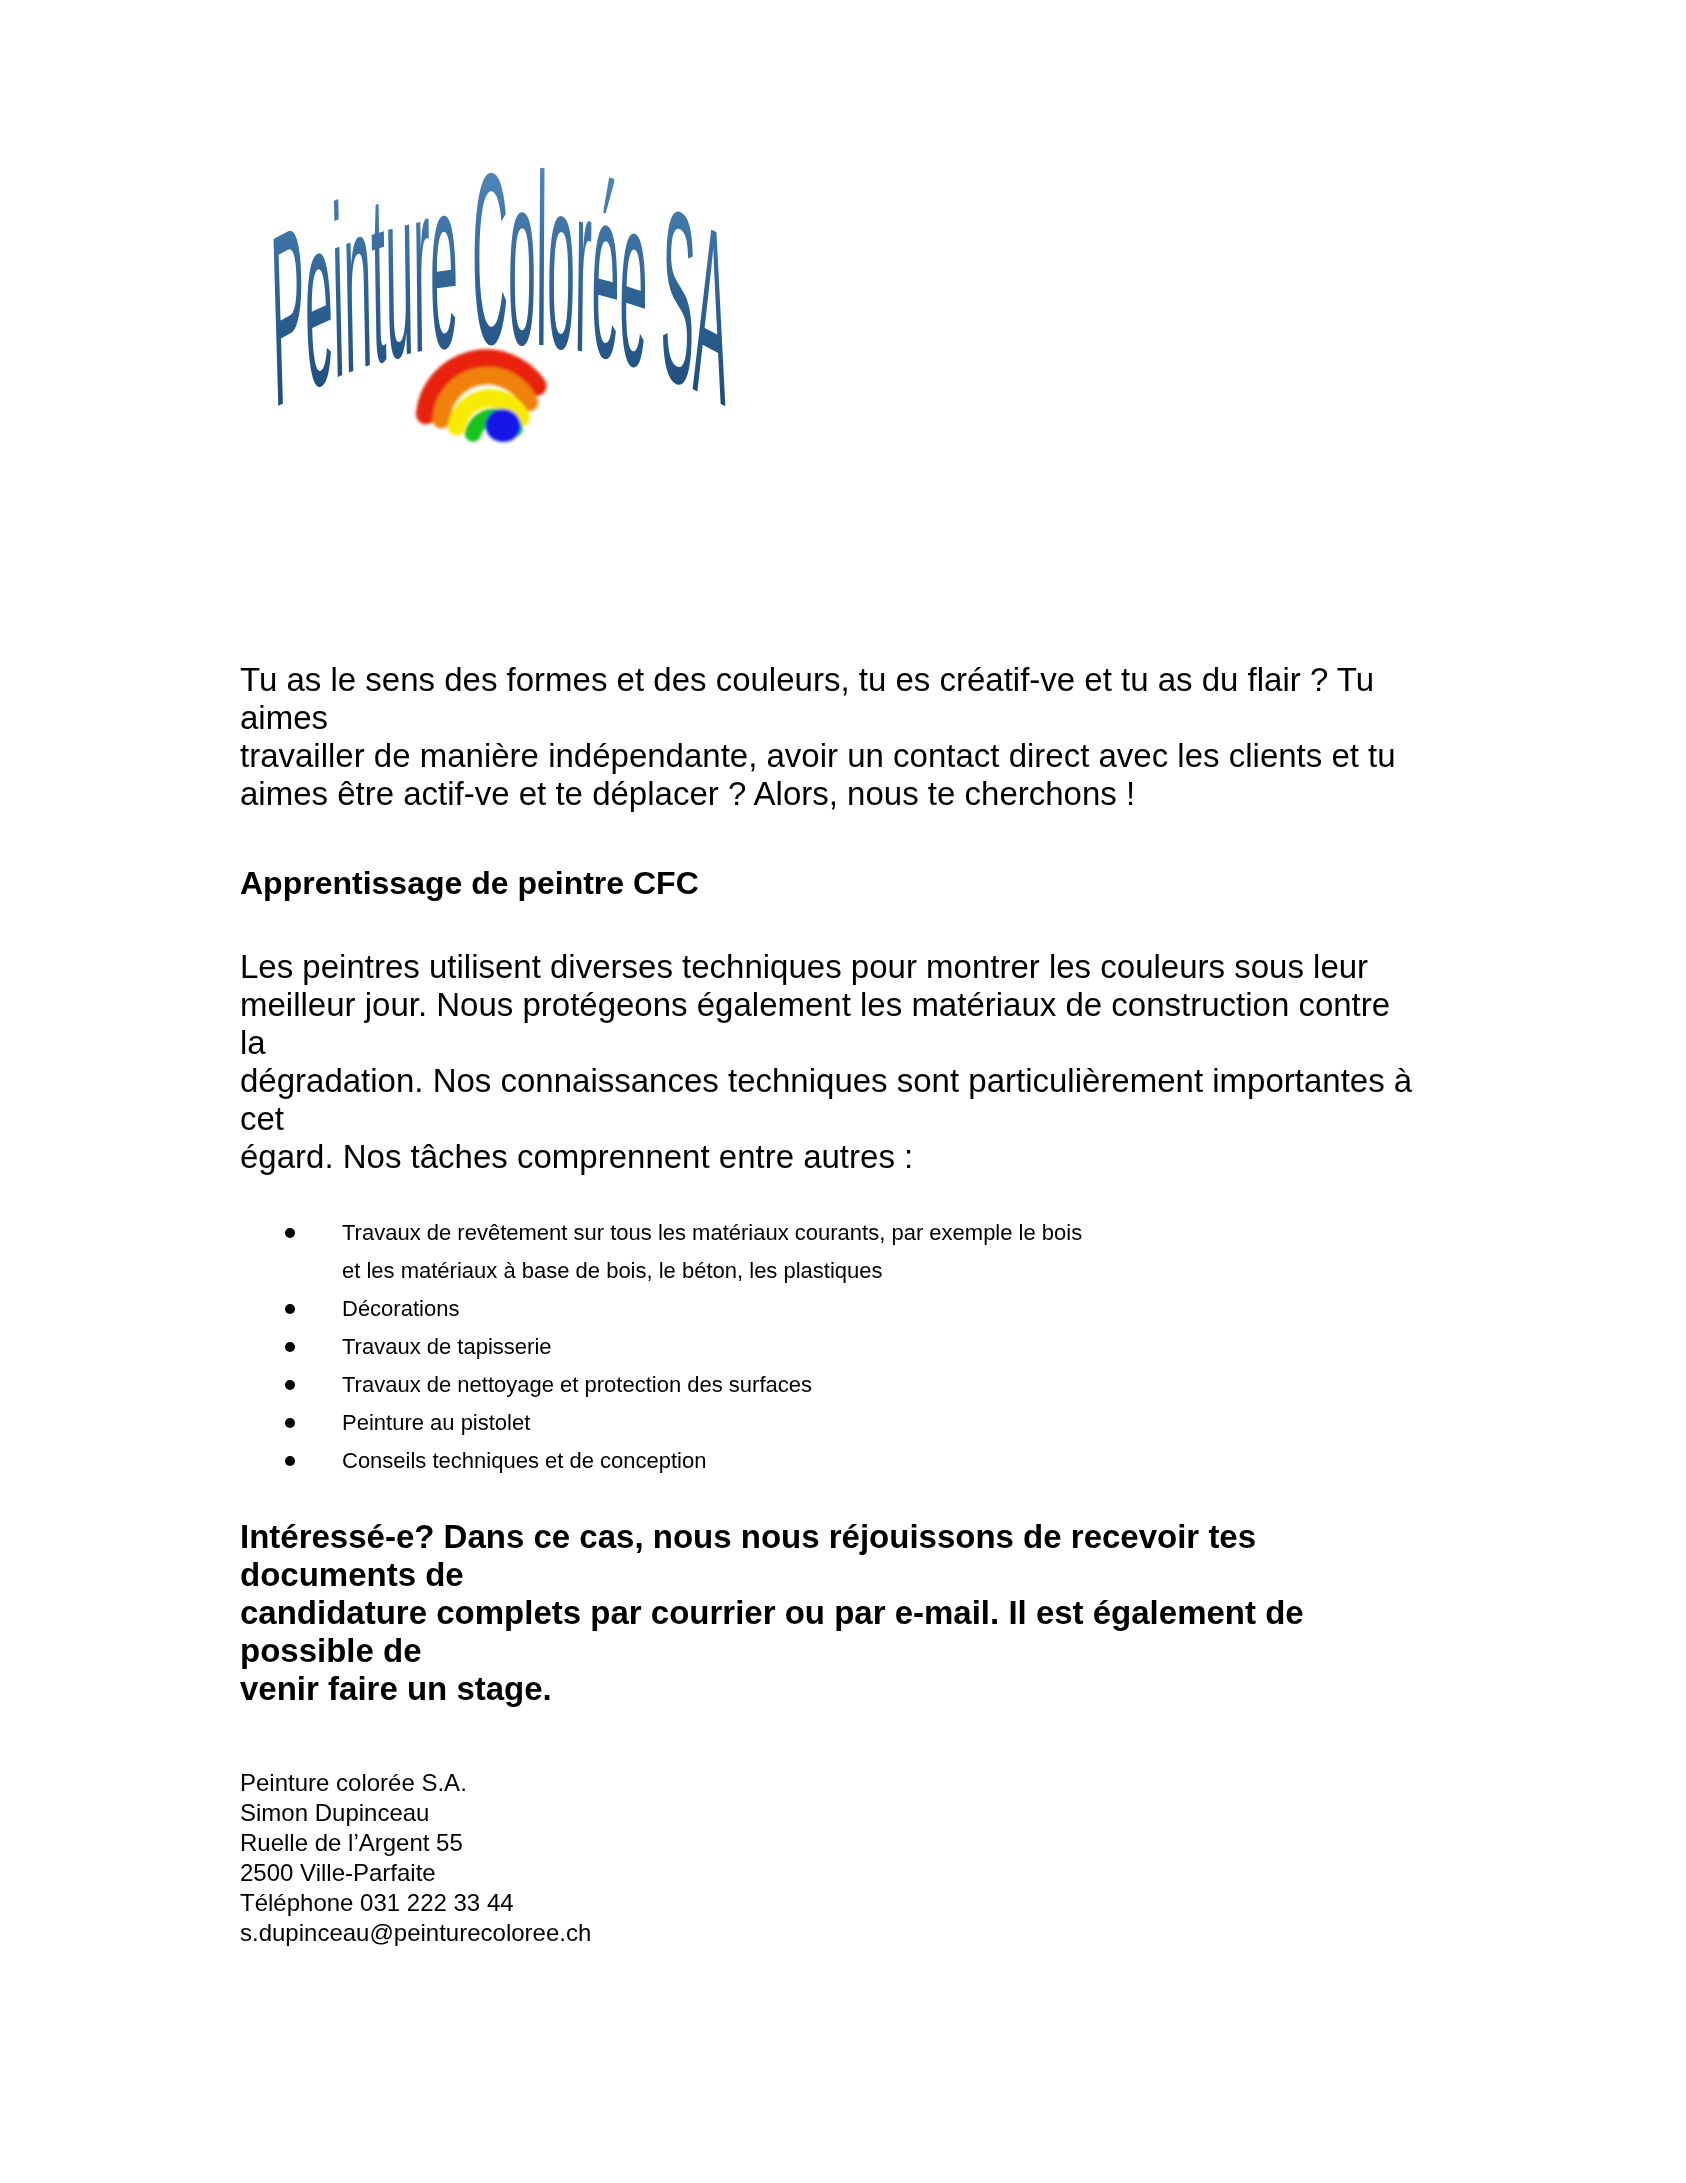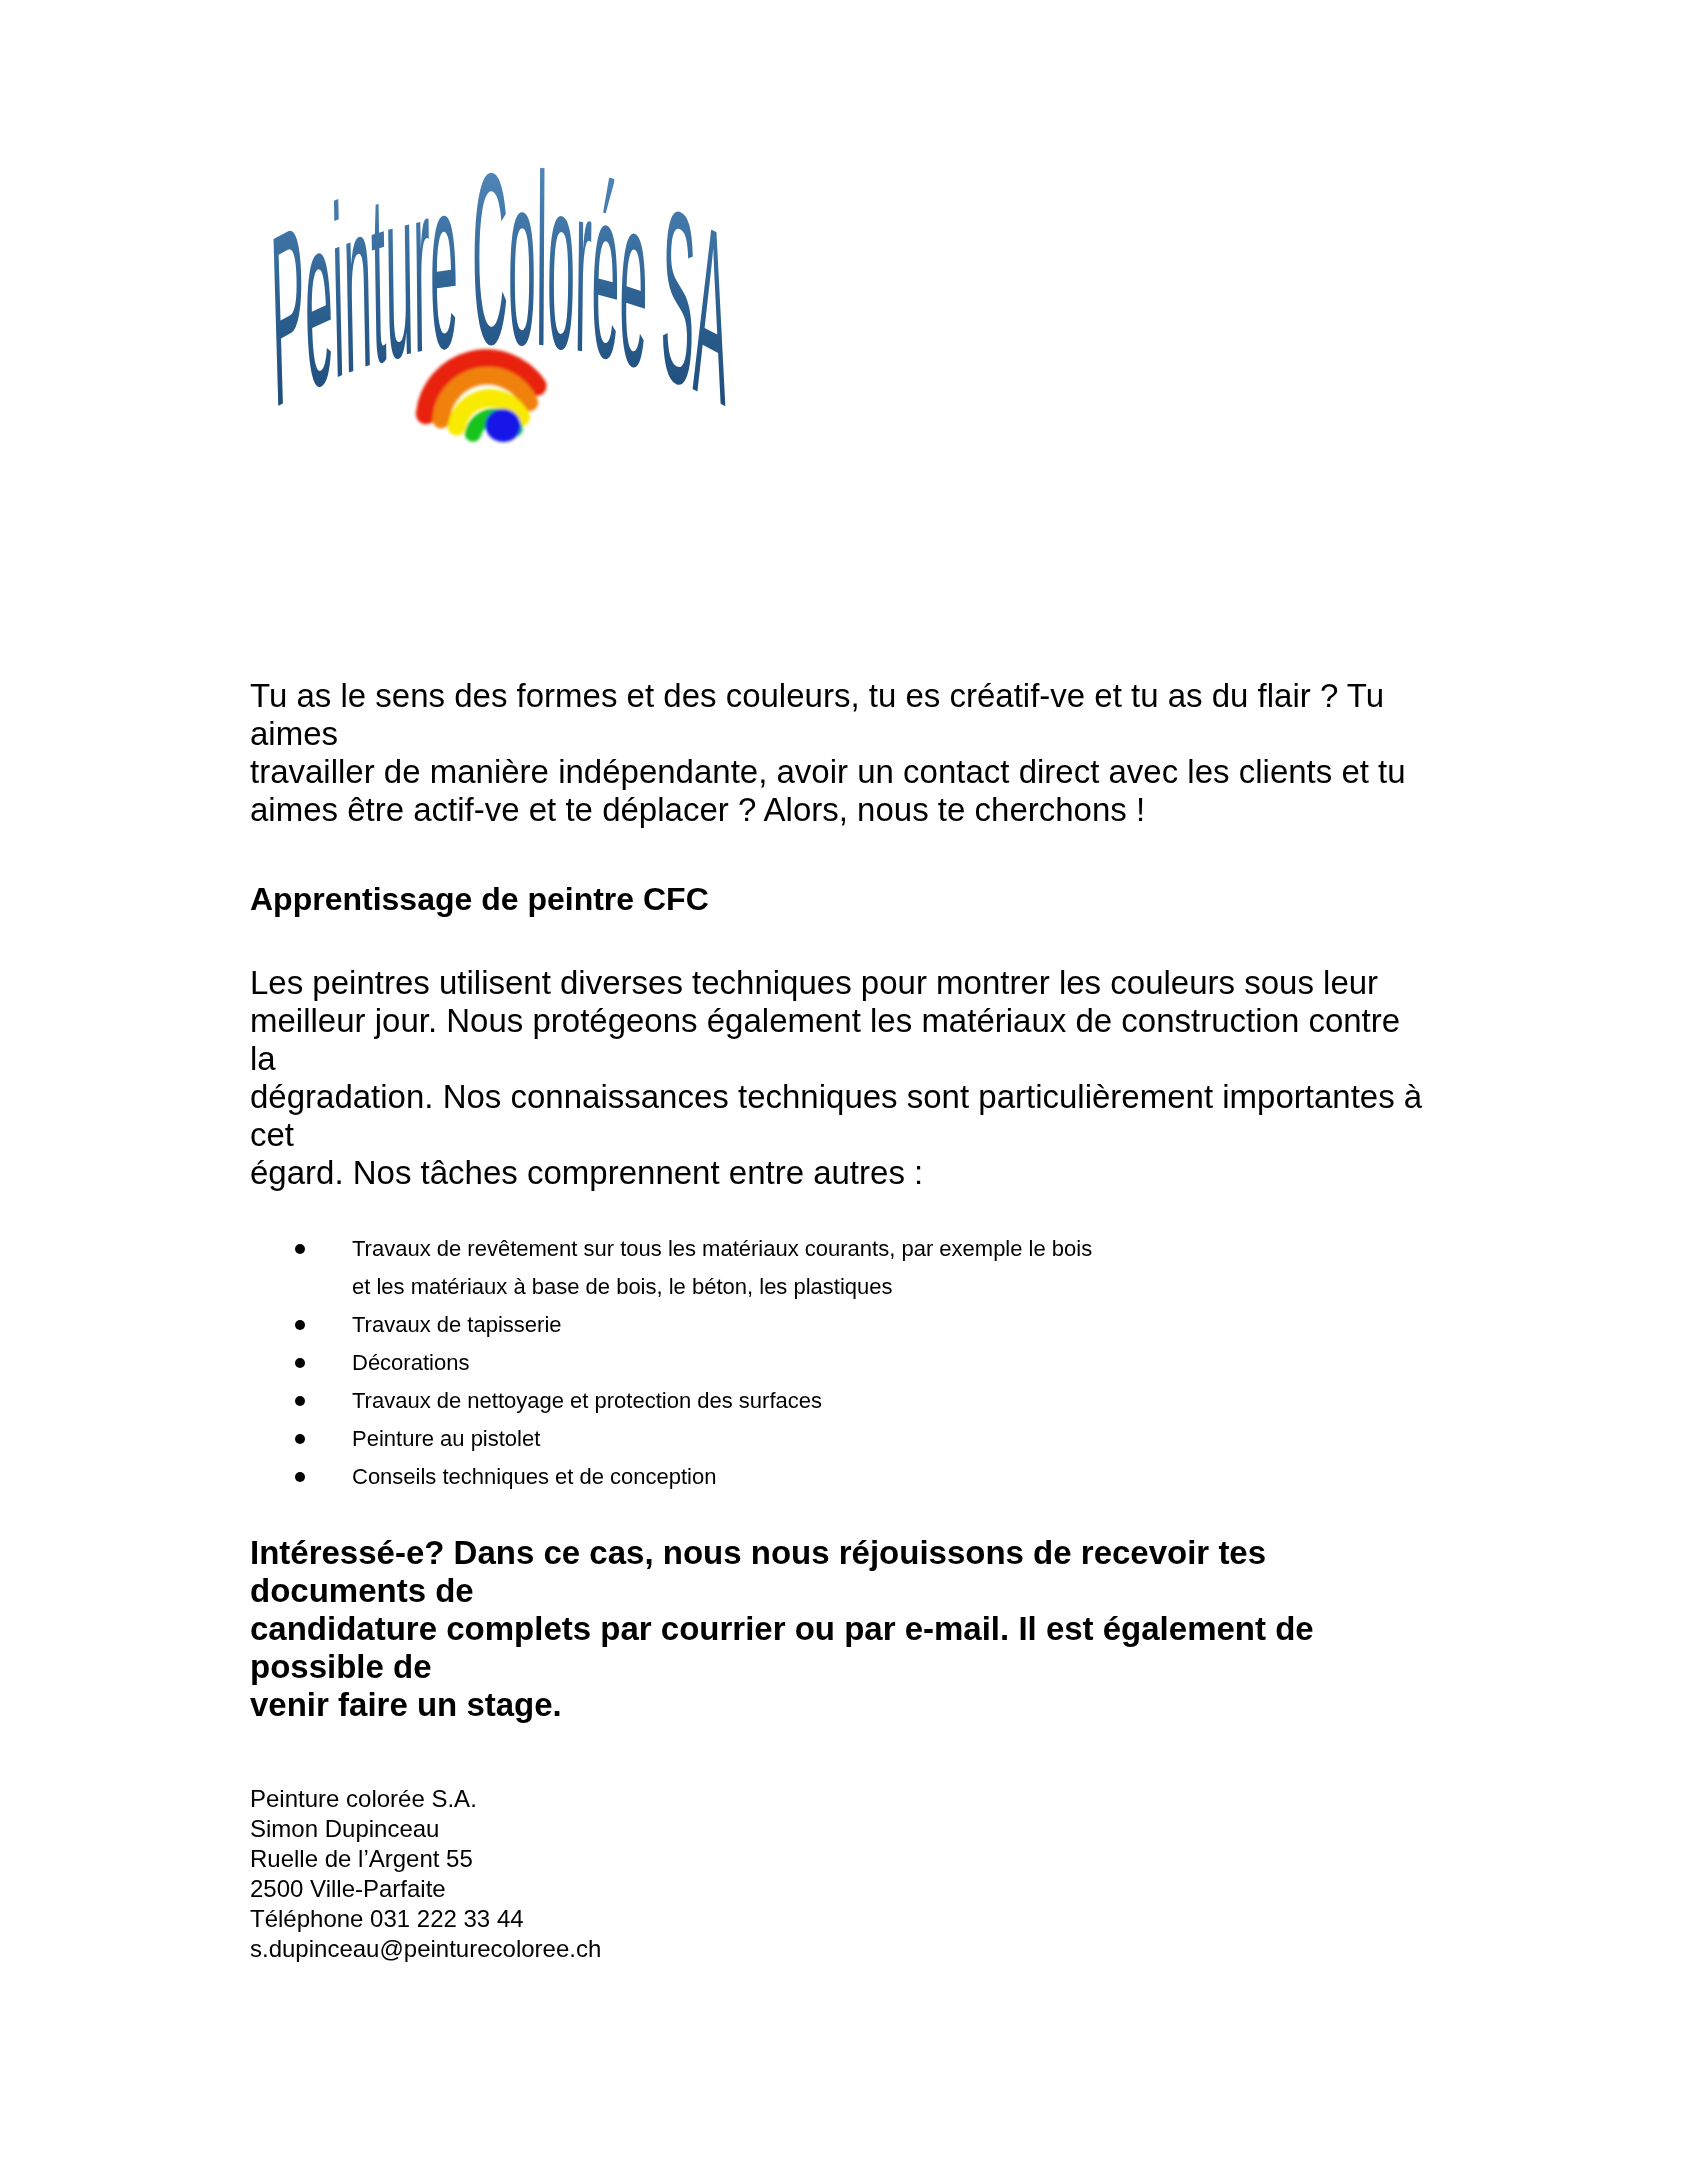--- a/index.html
+++ b/index.html
@@ -12,21 +12,21 @@
     color:#000000;
     overflow:hidden;
   }
   svg { overflow:visible; display:block; }
 
   
   .logo-wrap { position:absolute; left:270px; top:184px; width:463px; height:259px; }
   .rainbow-wrap { position:absolute; left:422px; top:339px; width:122px; height:105px; }
 
   
-  .content { position:absolute; left:250px; top:661px; width:1176px;margin-top:16px; }
+  .content { position:absolute; left:240px; top:661px; width:1176px; }
   .para {
     font-size:33px; line-height:38px;
     margin:0; white-space:pre-line;
   }
   h1.job-heading {
     font-size:32px; line-height:41px;
     font-weight:bold;
     margin:50px 0 0 0;
   }
   .para.description { margin-top:44px; }
@@ -102,22 +102,22 @@
     <h1 class="job-heading">Apprentissage de peintre CFC</h1>
 
     <p class="para description">Les peintres utilisent diverses techniques pour montrer les couleurs sous leur
 meilleur jour. Nous protégeons également les matériaux de construction contre la
 dégradation. Nos connaissances techniques sont particulièrement importantes à cet
 égard. Nos tâches comprennent entre autres :</p>
 
     <ul class="tasks">
       <li>Travaux de revêtement sur tous les matériaux courants, par exemple le bois
 et les matériaux à base de bois, le béton, les plastiques</li>
+      <li>Décorations</li>
       <li>Travaux de tapisserie</li>
-      <li>Décorations</li>
       <li>Travaux de nettoyage et protection des surfaces</li>
       <li>Peinture au pistolet</li>
       <li>Conseils techniques et de conception</li>
     </ul>
 
     <p class="para outro">Intéressé-e? Dans ce cas, nous nous réjouissons de recevoir tes documents de
 candidature complets par courrier ou par e-mail. Il est également de possible de
 venir faire un stage.</p>
 
     <div class="signature">

